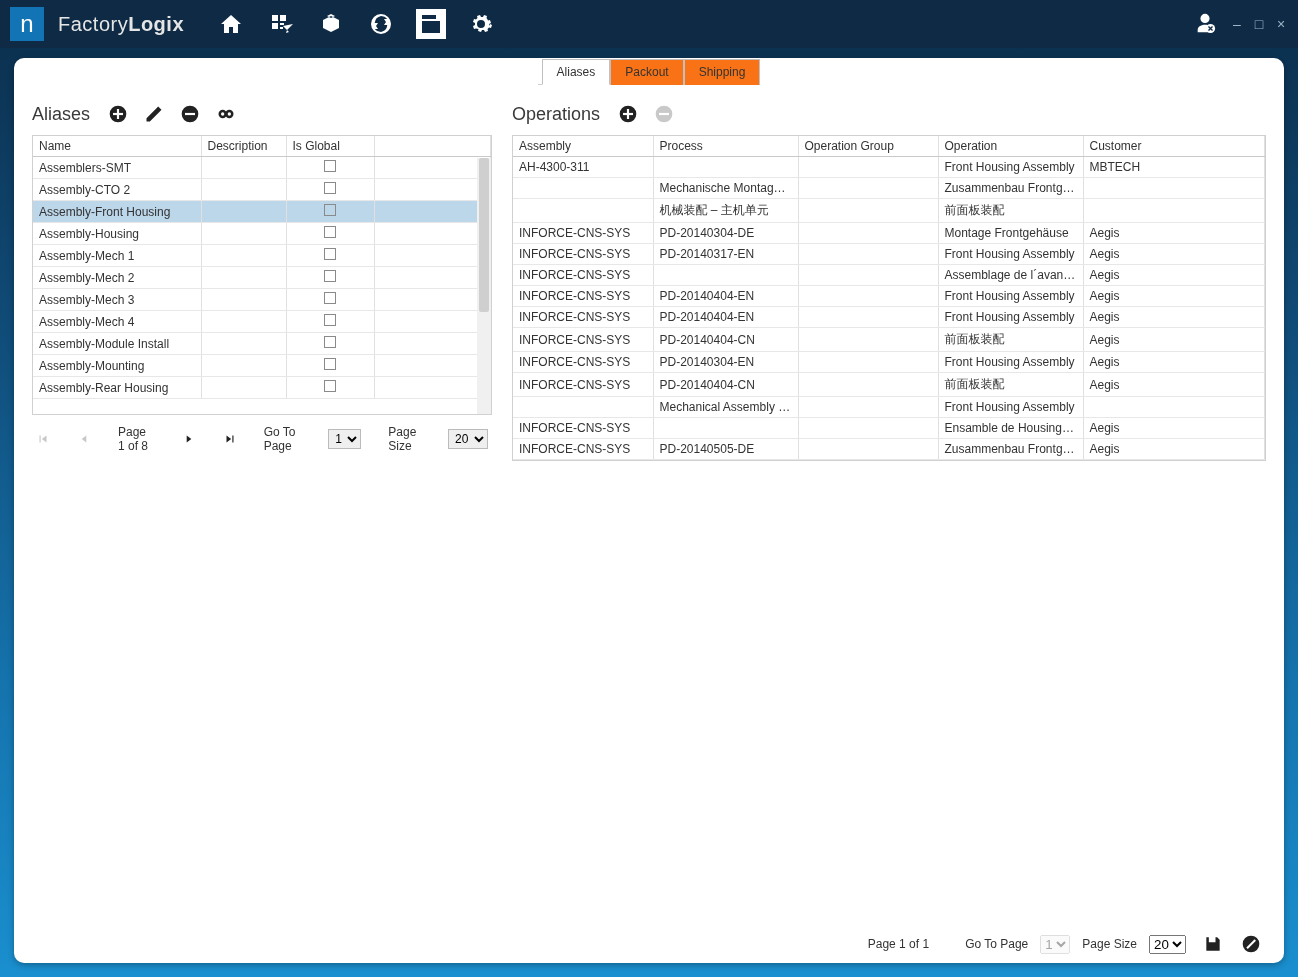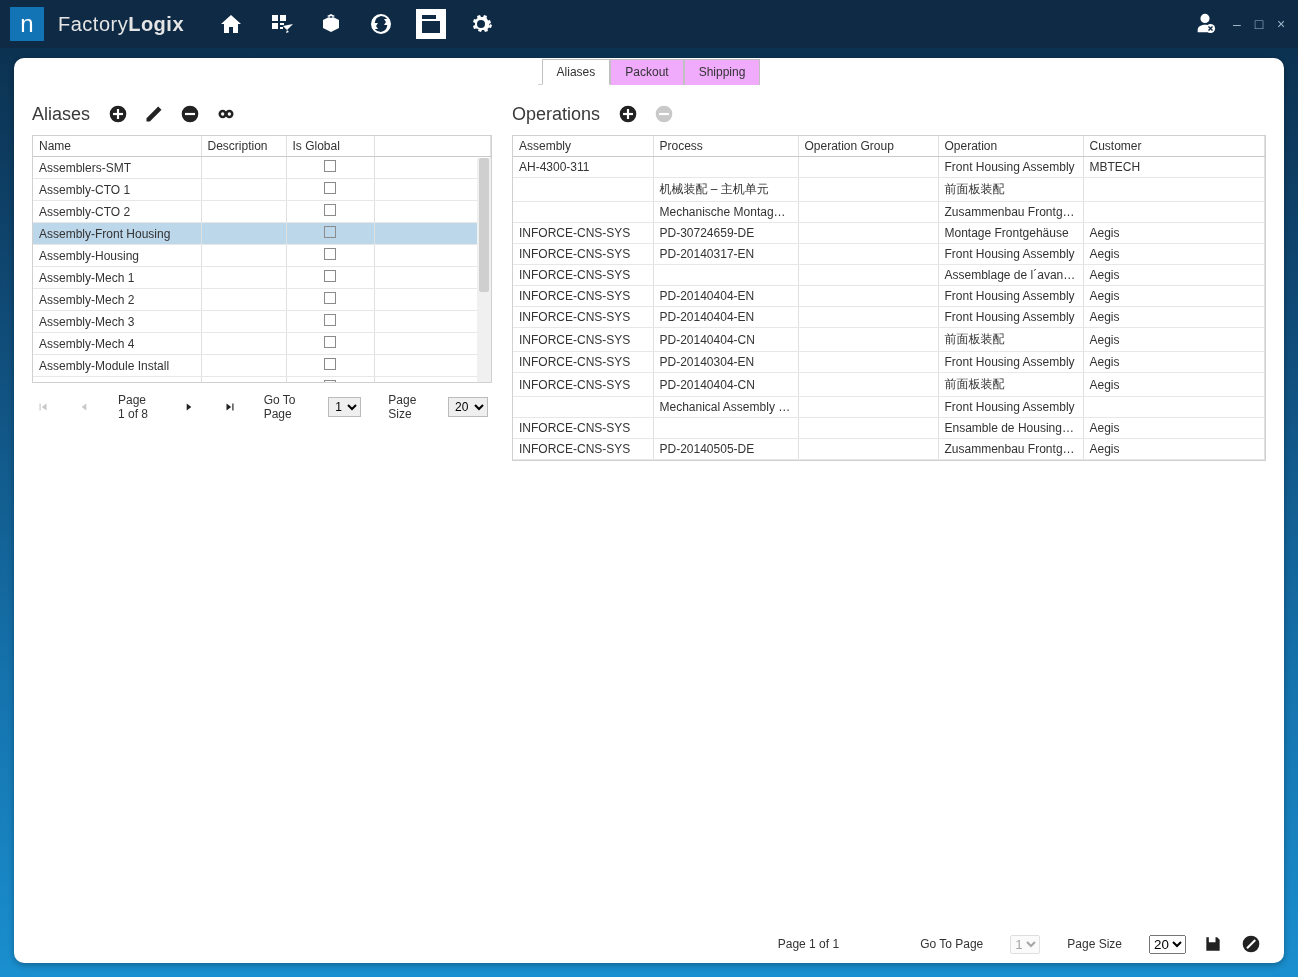--- a/index.html
+++ b/index.html
@@ -52,21 +52,21 @@
 .tabstrip {
   display: flex;
   border-bottom: 1px solid #d0d0d0;
   padding-left: 4px;
   background: #fff;
 }
 .tab {
   padding: 5px 14px;
   border: 1px solid #c0c0c0;
   border-bottom: none;
-  background: #f0abfc;
+  background: #f97316;
   cursor: pointer;
   font-size: 12px;
   margin-right: 0;
   position: relative;
   top: 1px;
 }
 .tab.active {
   background: #fff;
   border-bottom: 1px solid #fff;
 }
@@ -132,21 +132,21 @@
 .pager .p-btn svg { width:14px; height:14px; fill:#222; }
 .pager .p-btn.disabled svg { fill:#c8c8c8; }
 .pager select, .pager input[type=text] {
   font-size: 12px; height: 20px; border: 1px solid #bbb; padding: 0 2px;
 }
 .pager select { width: 48px; }
 .footer {
   position: absolute; bottom: 8px; right: 22px;
   display: flex; align-items: center; gap: 16px;
 }
-.foot-pager { display:flex; align-items:center; gap:27px; font-size:12px; }
+.foot-pager { display:flex; align-items:center; gap:12px; font-size:12px; }
 .foot-btn { width: 22px; height: 22px; cursor:pointer; display:flex; align-items:center; justify-content:center; }
 .foot-btn svg { width:20px; height:20px; fill:#222; }
 </style>
 </head>
 <body>
 
 <div class="topbar">
   <div class="logo-box">n</div>
   <div class="logo-text">
     <span>Factory</span><b>Logix</b>
@@ -233,45 +233,39 @@
           <span class="hdr-btn">
               <svg viewBox="0 0 24 24">
                 <circle cx="8" cy="12" r="5"></circle>
                 <circle cx="16" cy="12" r="5"></circle>
                 <circle cx="8" cy="12" r="2" fill="#fff"></circle>
                 <circle cx="16" cy="12" r="2" fill="#fff"></circle>
               </svg>
             </span>
         </div>
       </div>
-      <div class="grid-wrap" style="height:248px;">
+      <div class="grid-wrap" style="height:280px;">
         <table class="grid">
           <colgroup>
               <col style="width:168px">
               <col style="width:85px">
               <col style="width:88px">
               <col>
             </colgroup>
           <thead>
               <tr>
                 <th>Name</th>
                 <th>Description</th>
                 <th>Is Global</th>
                 <th></th>
               </tr>
             </thead>
           <tbody>
               <tr>
                 <td>Assemblers-SMT</td>
-                <td></td>
-                <td class="chkcell"><span class="chk"></span></td>
-                <td></td>
-              </tr>
-              <tr>
-                <td>Assembly-CTO 1</td>
                 <td></td>
                 <td class="chkcell"><span class="chk"></span></td>
                 <td></td>
               </tr>
               <tr>
                 <td>Assembly-CTO 2</td>
                 <td></td>
                 <td class="chkcell"><span class="chk"></span></td>
                 <td></td>
               </tr>
@@ -404,35 +398,35 @@
           <tbody>
               <tr>
                 <td>AH-4300-311</td>
                 <td></td>
                 <td></td>
                 <td>Front Housing Assembly</td>
                 <td>MBTECH</td>
               </tr>
               <tr>
                 <td></td>
+                <td>Mechanische Montage -...</td>
+                <td></td>
+                <td>Zusammenbau Frontge...</td>
+                <td></td>
+              </tr>
+              <tr>
+                <td></td>
                 <td>机械装配 – 主机单元</td>
                 <td></td>
                 <td>前面板装配</td>
                 <td></td>
               </tr>
               <tr>
-                <td></td>
-                <td>Mechanische Montage -...</td>
-                <td></td>
-                <td>Zusammenbau Frontge...</td>
-                <td></td>
-              </tr>
-              <tr>
-                <td>INFORCE-CNS-SYS</td>
-                <td>PD-30724659-DE</td>
+                <td>INFORCE-CNS-SYS</td>
+                <td>PD-20140304-DE</td>
                 <td></td>
                 <td>Montage Frontgehäuse</td>
                 <td>Aegis</td>
               </tr>
               <tr>
                 <td>INFORCE-CNS-SYS</td>
                 <td>PD-20140317-EN</td>
                 <td></td>
                 <td>Front Housing Assembly</td>
                 <td>Aegis</td>

